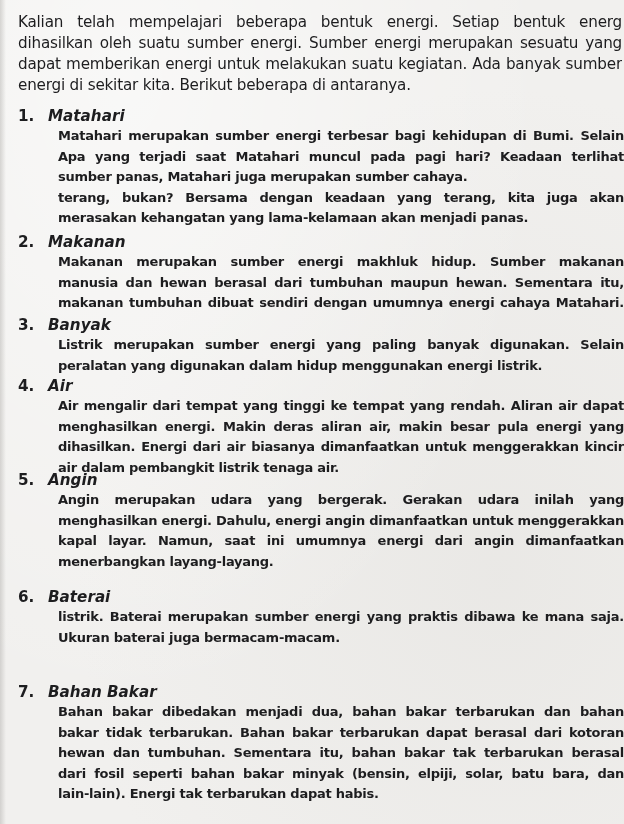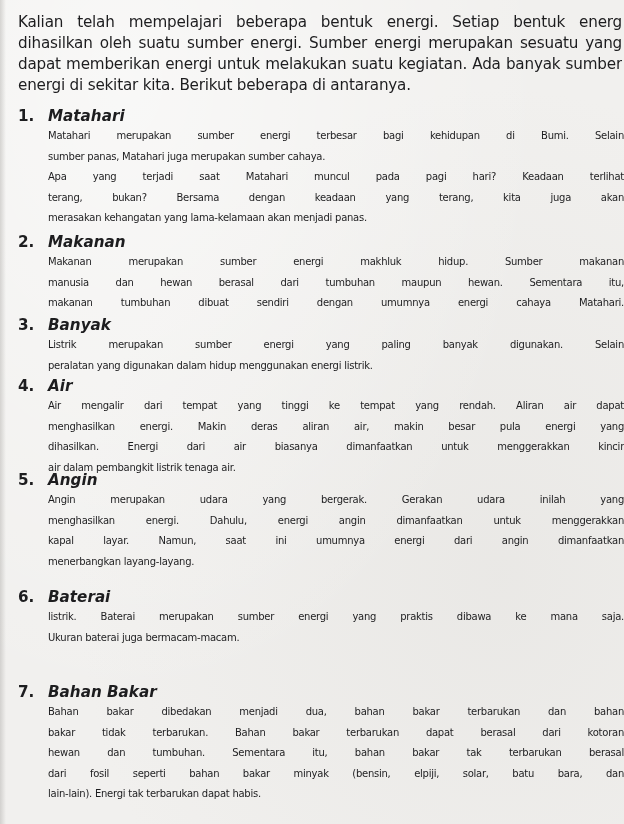--- a/index.html
+++ b/index.html
@@ -60,24 +60,25 @@
     }
     .item-num {
       width: 30px;
       flex: 0 0 30px;
     }
     .item-title {
       flex: 1;
       font-style: italic;
     }
     .item-body {
-      margin-left: 30px;
-      font-size: 10px;
+      margin-left: 40px;
+      font-size: 13px;
       line-height: 20.6px;
       letter-spacing: -0.25px;
+      font-weight: bold;
     }
     .justify {
       text-align: justify;
       text-align-last: justify;
     }
   </style>
 </head>
 <body>
 
 <div class="page">
@@ -90,22 +91,22 @@
     <span class="line">energi di sekitar kita. Berikut beberapa di antaranya.</span>
   </div>
 
   <div class="item" style="top:106px;">
     <div class="item-head">
       <span class="item-num">1.</span>
       <span class="item-title">Matahari</span>
     </div>
     <div class="item-body">
       <span class="line justify">Matahari merupakan sumber energi terbesar bagi kehidupan di Bumi. Selain</span>
+      <span class="line justify">Apa yang terjadi saat Matahari muncul pada pagi hari? Keadaan terlihat</span>
       <span class="line">sumber panas, Matahari juga merupakan sumber cahaya.</span>
-      <span class="line justify">Apa yang terjadi saat Matahari muncul pada pagi hari? Keadaan terlihat</span>
       <span class="line justify">terang, bukan? Bersama dengan keadaan yang terang, kita juga akan</span>
       <span class="line">merasakan kehangatan yang lama-kelamaan akan menjadi panas.</span>
     </div>
   </div>
 
   <div class="item" style="top:232px;">
     <div class="item-head">
       <span class="item-num">2.</span>
       <span class="item-title">Makanan</span>
     </div>

